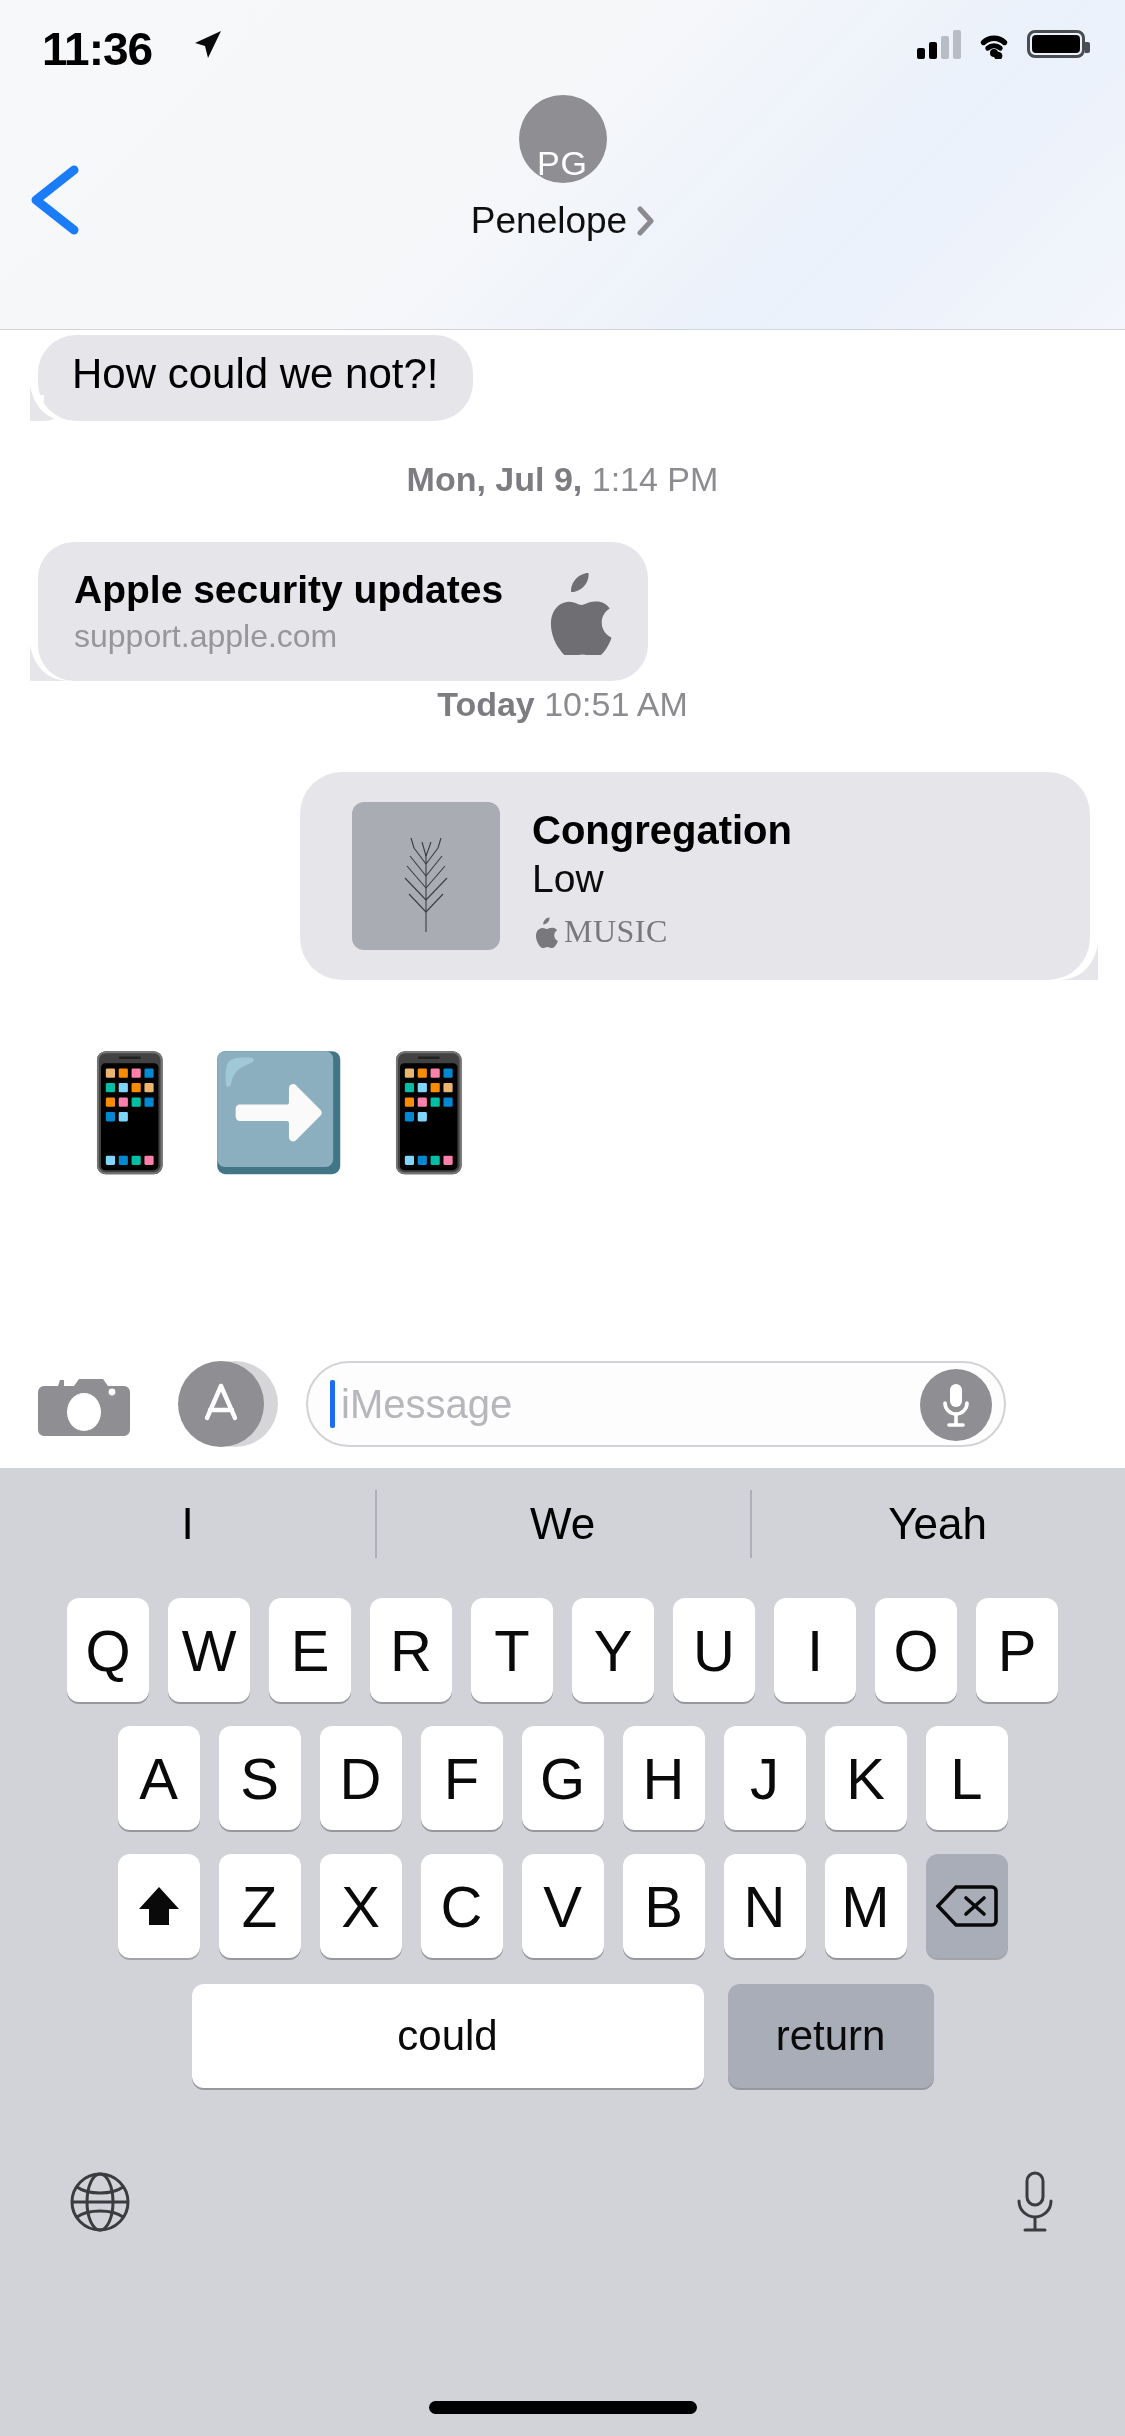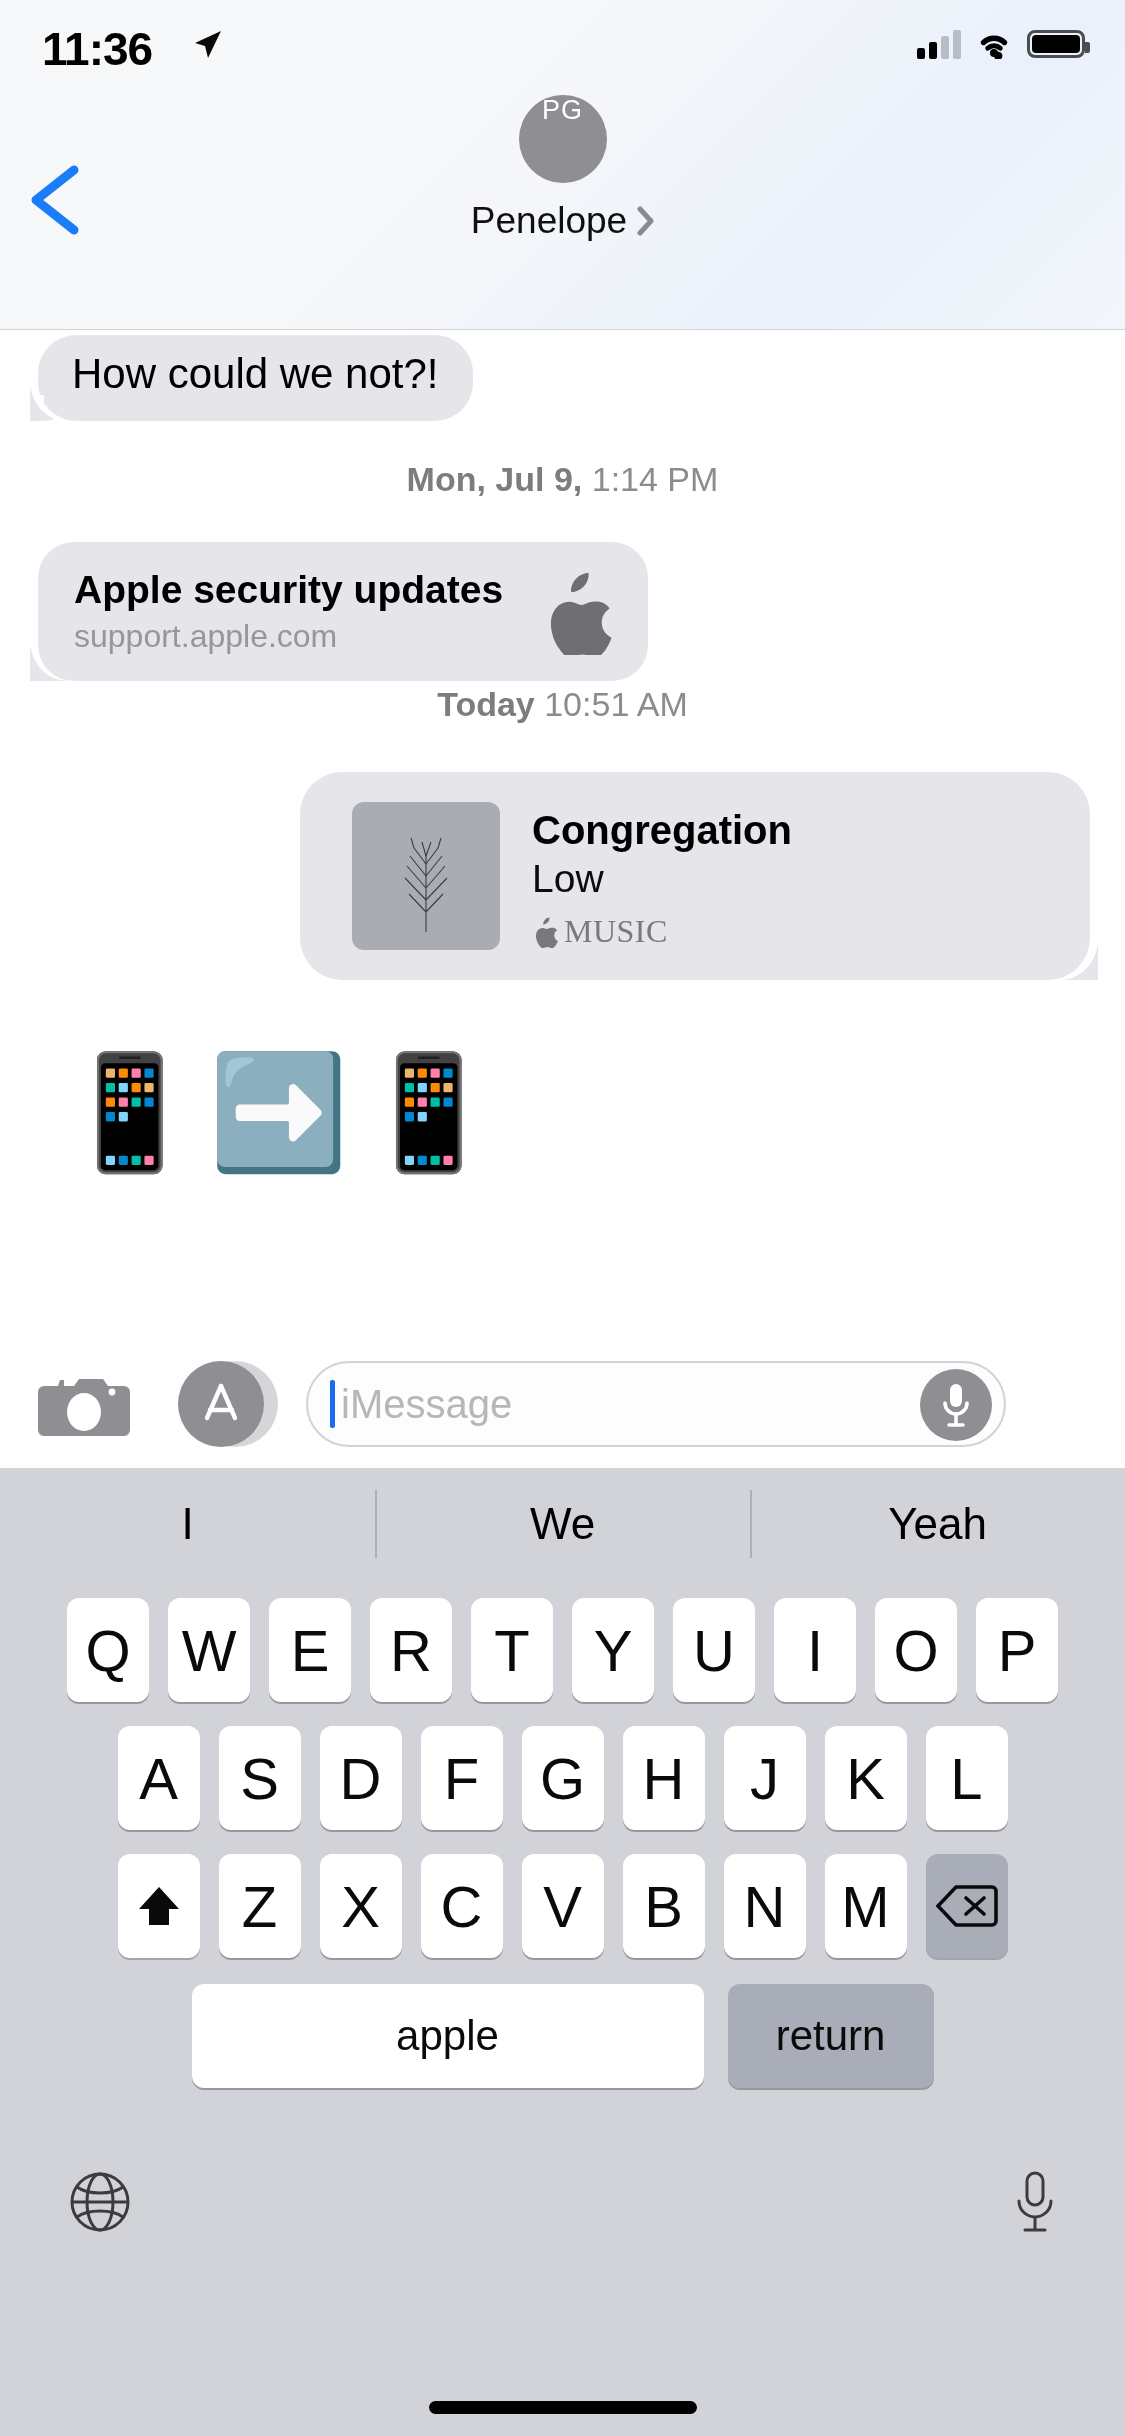--- a/index.html
+++ b/index.html
@@ -55,22 +55,22 @@
     z-index: 30;
   }
   #back-chevron {
     position: absolute; left: 22px; top: 160px; width: 70px; height: 80px;
     z-index: 31;
   }
   #avatar {
     position: absolute; left: 50%; transform: translateX(-50%); top: 95px;
     width: 88px; height: 88px; border-radius: 50%;
     background: #8e8e93;
-    display: flex; align-items: flex-start; justify-content: center;
-    color: #ffffff; font-size: 27px; letter-spacing: 1px;
+    display: flex; align-items: flex-end; justify-content: center;
+    color: #ffffff; font-size: 34px; letter-spacing: 1px;
   }
   #contact-row {
     position: absolute; left: 0; top: 200px; width: 1125px;
     display: flex; align-items: center; justify-content: center; gap: 10px;
   }
   #contact-name { font-size: 37px; color: #0f0f0f; }
   #contact-chevron { width: 17px; height: 30px; }
 
   
   #transcript {
@@ -435,21 +435,21 @@
       <div class="key wide-special">
         <svg width="62" height="46" viewBox="0 0 62 46">
           <path d="M20 4 H56 a4 4 0 0 1 4 4 v30 a4 4 0 0 1 -4 4 H20 L2 23 Z" fill="none" stroke="#0a0a0a" stroke-width="3.6"></path>
           <line x1="30" y1="15" x2="48" y2="31" stroke="#0a0a0a" stroke-width="3.6" stroke-linecap="round"></line>
           <line x1="48" y1="15" x2="30" y2="31" stroke="#0a0a0a" stroke-width="3.6" stroke-linecap="round"></line>
         </svg>
       </div>
     </div>
 
     <div class="krow" id="krow4">
-      <div class="key" id="key-space">apple</div>
+      <div class="key" id="key-space">could</div>
       <div class="key" id="key-return">return</div>
     </div>
 
     <div id="kbd-bottom">
       <div id="globe-key">
         <svg viewBox="0 0 64 64">
           <g fill="none" stroke="#3c3c3e" stroke-width="3">
             <circle cx="32" cy="32" r="28"></circle>
             <ellipse cx="32" cy="32" rx="13" ry="28"></ellipse>
             <line x1="4" y1="32" x2="60" y2="32"></line>

